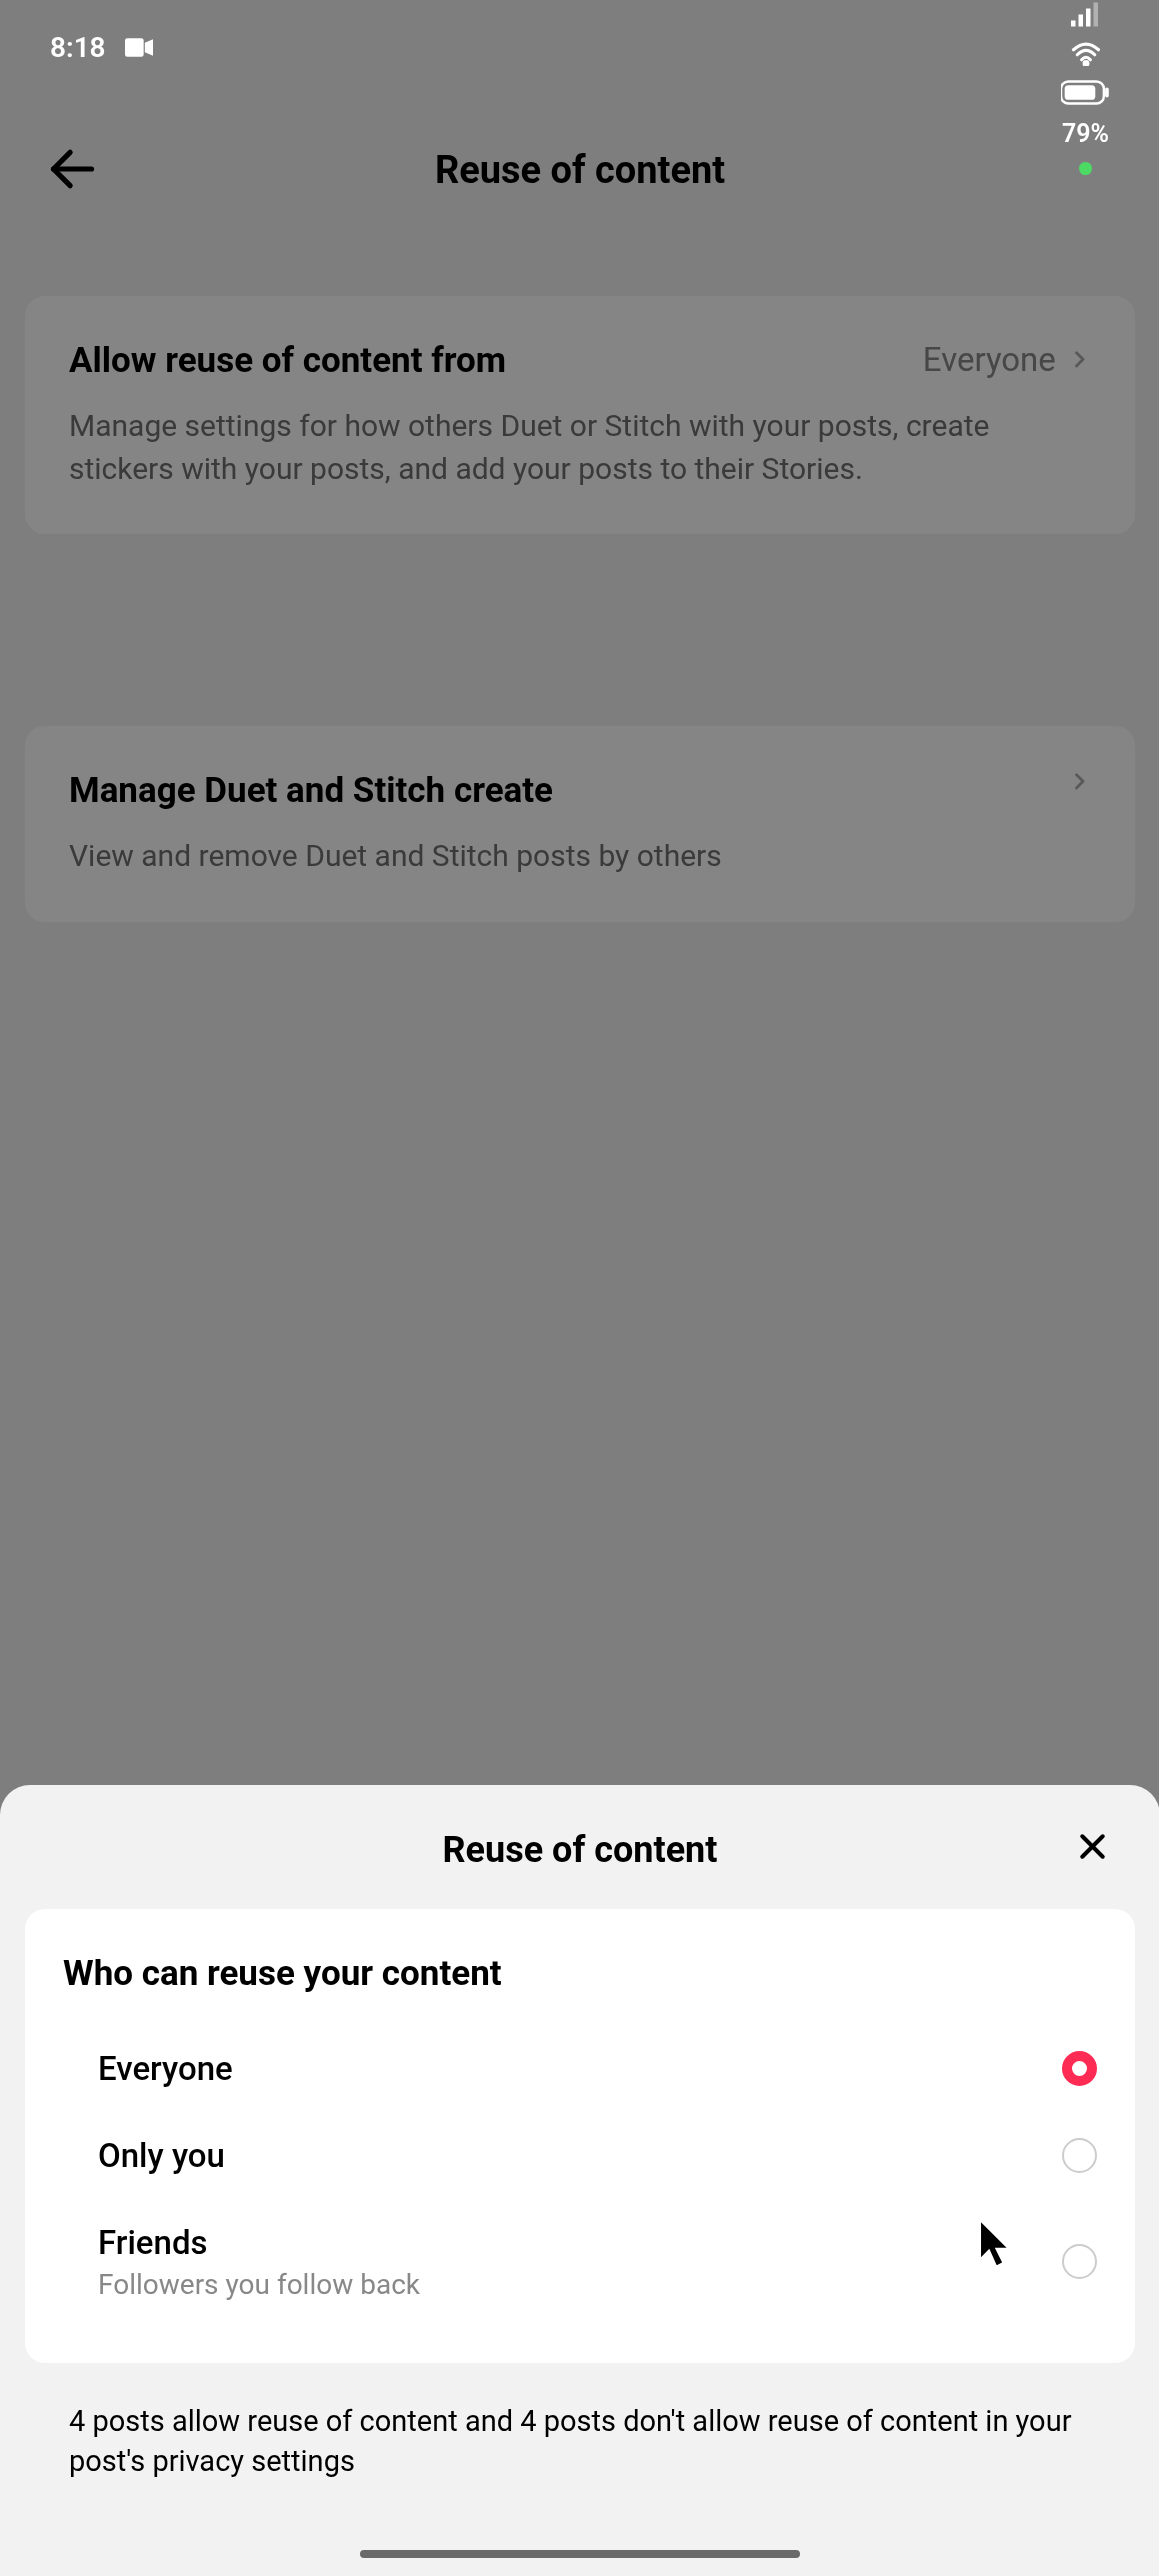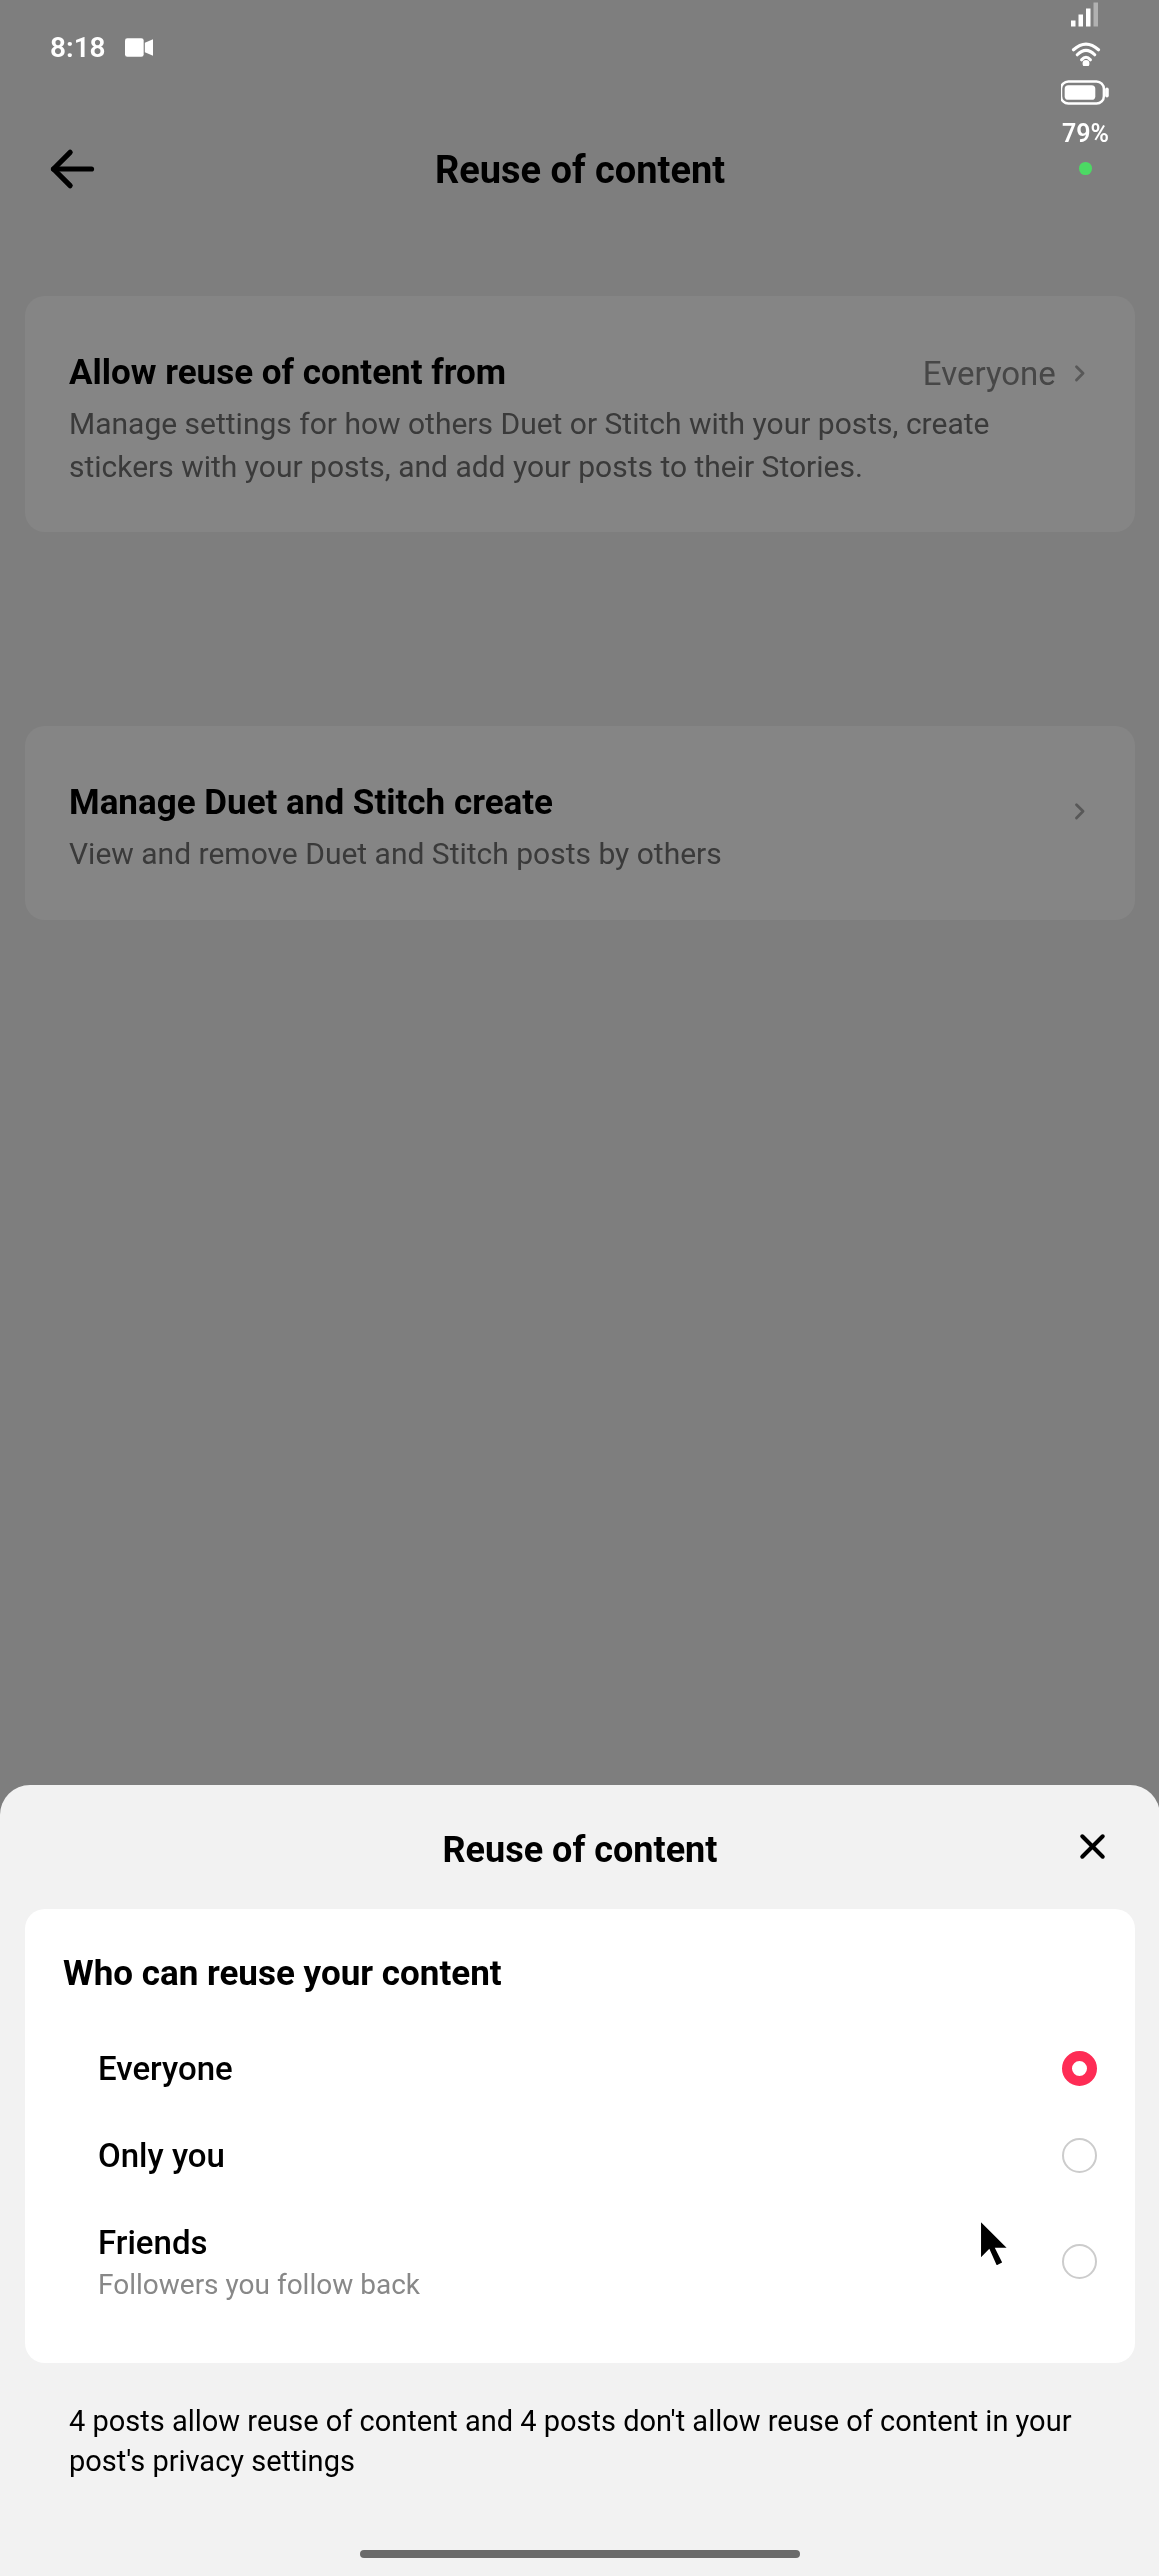--- a/index.html
+++ b/index.html
@@ -16,24 +16,24 @@
 
   
   .header { position: absolute; top: 107px; left: 0; right: 0; height: 126px; display: flex; align-items: center; justify-content: center; z-index: 5; }
   .header-title { font-size: 38px; font-weight: 700; color: #000; }
   .back-btn { position: absolute; left: 44px; top: 50%; transform: translateY(-50%); }
 
   
   .card { position: absolute; left: 25px; right: 25px; background: #fff; border-radius: 20px; padding: 44px 44px; z-index: 5; }
   .card-1 { top: 296px; }
   .card-2 { top: 726px; }
-  .card-row { display: flex; align-items: flex-end; justify-content: space-between; margin-top: 12px; }
+  .card-row { display: flex; align-items: flex-start; justify-content: space-between; }
   .card-title { font-size: 35px; font-weight: 700; color: #000; }
   .card-value { font-size: 33px; color: #888; display: flex; align-items: center; gap: 12.6px; }
-  .card-desc { font-size: 30px; color: #707070; margin-top: 10px; line-height: 1.42; }
+  .card-desc { font-size: 30px; color: #707070; margin-top: 24px; line-height: 1.42; }
 
   
   .sheet { position: absolute; left: 0; right: 0; bottom: 0; background: #f2f2f2; border-radius: 30px 30px 0 0; z-index: 20; padding-top: 44px; }
   .sheet-header { display: flex; align-items: center; justify-content: center; position: relative; padding: 0 50px 38px 50px; }
   .sheet-title { font-size: 36px; font-weight: 700; }
   .sheet-close { position: absolute; right: 50px; top: 0; }
   .sheet-card { background: #fff; border-radius: 20px; margin: 0 25px; padding: 44px 38px 38px 38px; }
   .sheet-subtitle { font-size: 35px; font-weight: 700; margin-bottom: 31px; }
   .option { display: flex; align-items: center; justify-content: space-between; padding: 24px 0 24px 35px; }
   .option-text { display: flex; flex-direction: column; gap: 6.3px; }

